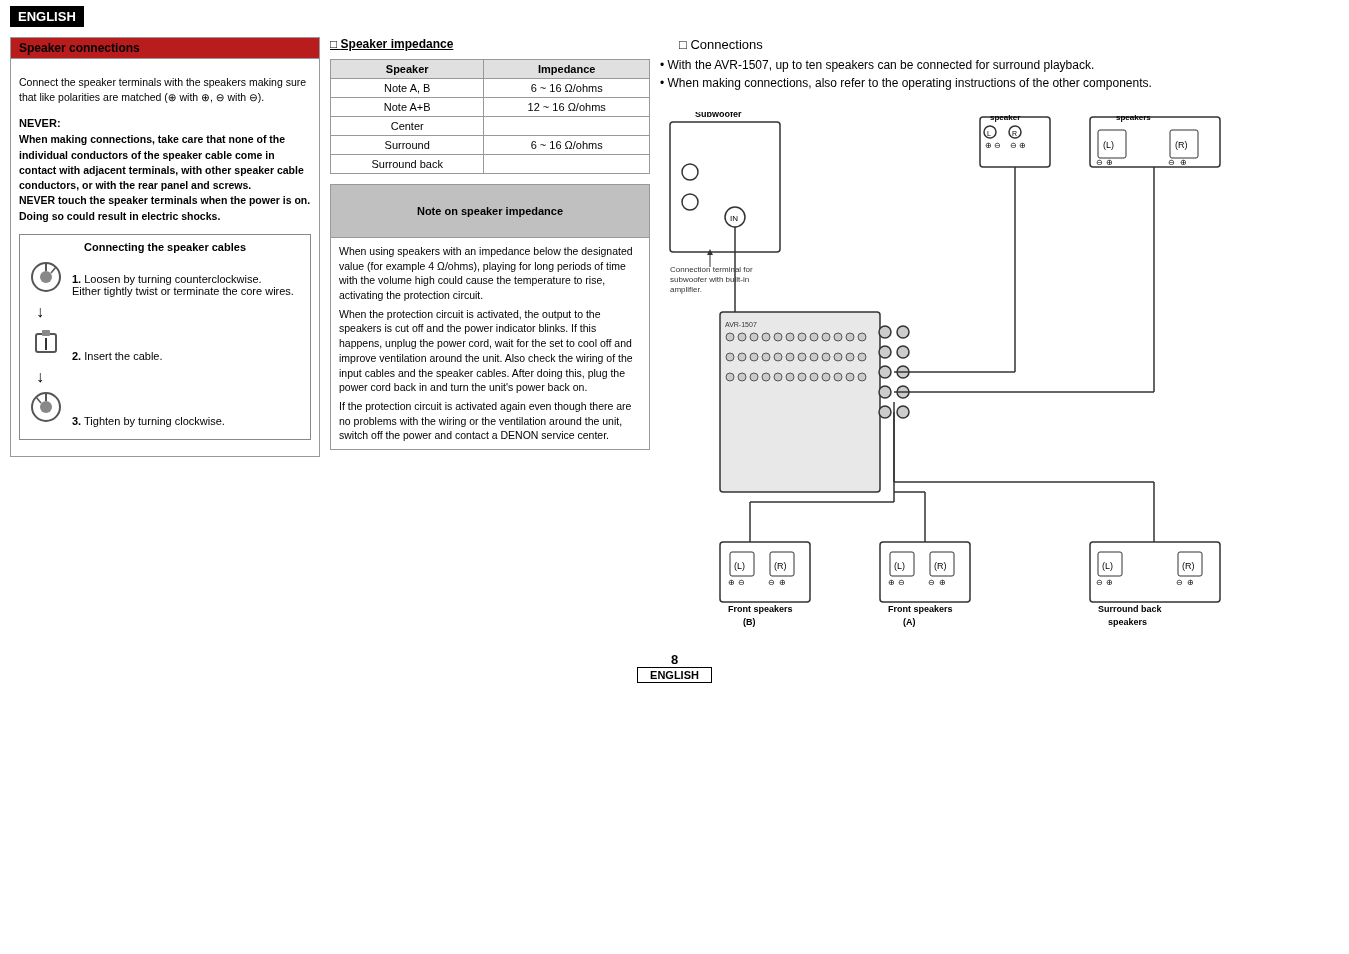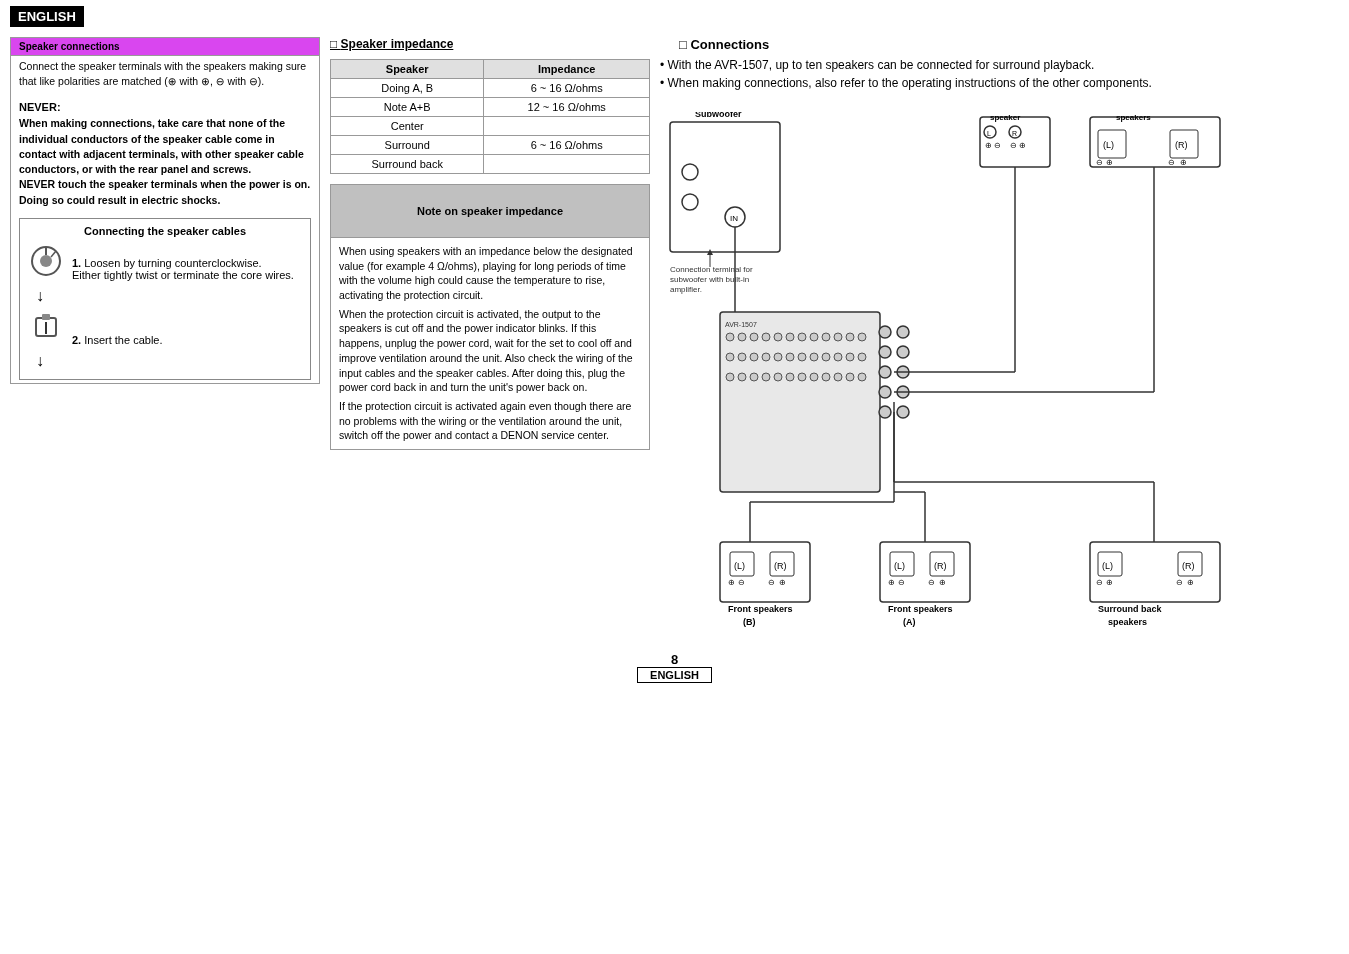--- a/index.html
+++ b/index.html
@@ -48,29 +48,29 @@
       flex: 1;
     }
 
     
     .section-box {
       border: 1px solid #999;
       margin-bottom: 10px;
     }
 
     .section-title {
-      background: #d946ef;
-      font-weight: bold;
-      font-size: 10px;
+      background: #b91c1c;
+      font-weight: bold;
+      font-size: 12px;
       padding: 3px 8px;
       border-bottom: 1px solid #999;
     }
 
     .section-body {
-      padding: 3px 8px;
+      padding: 16px 8px;
     }
 
     
     .impedance-table {
       width: 100%;
       border-collapse: collapse;
       margin-top: 8px;
     }
 
     .impedance-table th, .impedance-table td {
@@ -156,21 +156,21 @@
       font-size: 10.5px;
       line-height: 1.45;
     }
 
     
     .connections-section {
       margin-bottom: 8px;
     }
 
     .connections-title {
-      font-weight: bold;
+      font-weight: normal;
       font-size: 13px;
       margin-bottom: 4px;
       padding-left: 19px;
     }
 
     .connections-title::before {
       content: '□ ';
     }
 
     .connections-bullets {
@@ -265,38 +265,51 @@
                 <line x1="18" y1="14" x2="18" y2="26" stroke="#333" stroke-width="2"></line>
               </svg>
             </div>
             <div>
               <span style="font-weight:bold;">2.</span> Insert the cable.
             </div>
           </div>
 
           <div class="arrow-down">↓</div>
 
+          <div class="cable-step">
+            <div class="cable-icon">
+              <svg viewBox="0 0 36 36">
+                <circle cx="18" cy="18" r="14" fill="none" stroke="#555" stroke-width="2"></circle>
+                <circle cx="18" cy="18" r="6" fill="#888"></circle>
+                <line x1="18" y1="4" x2="18" y2="12" stroke="#555" stroke-width="2"></line>
+                <line x1="8" y1="8" x2="13" y2="14" stroke="#555" stroke-width="1.5"></line>
+              </svg>
+            </div>
+            <div>
+              <span style="font-weight:bold;">3.</span> Tighten by turning clockwise.
+            </div>
+          </div>
         </div>
       </div>
     </div>
   </div>
 
   <div class="mid-col">
     <div style="margin-bottom:10px;">
       <p class="sq-bullet" style="font-weight:bold; font-size:12px; margin-bottom:6px;text-decoration:underline;">Speaker impedance</p>
       <table class="impedance-table">
         <thead>
           <tr>
             <th>Speaker</th>
             <th>Impedance</th>
           </tr>
         </thead>
         <tbody id="impedance-tbody">
         <tr>
-              <td>Doing A, B</td>
+              <td>Note A, B</td>
               <td>6 ~ 16 Ω/ohms</td>
             </tr>
             <tr>
               <td>Note A+B</td>
               <td>12 ~ 16 Ω/ohms</td>
             </tr>
             <tr>
               <td>Center</td>
               <td></td>
             </tr>

